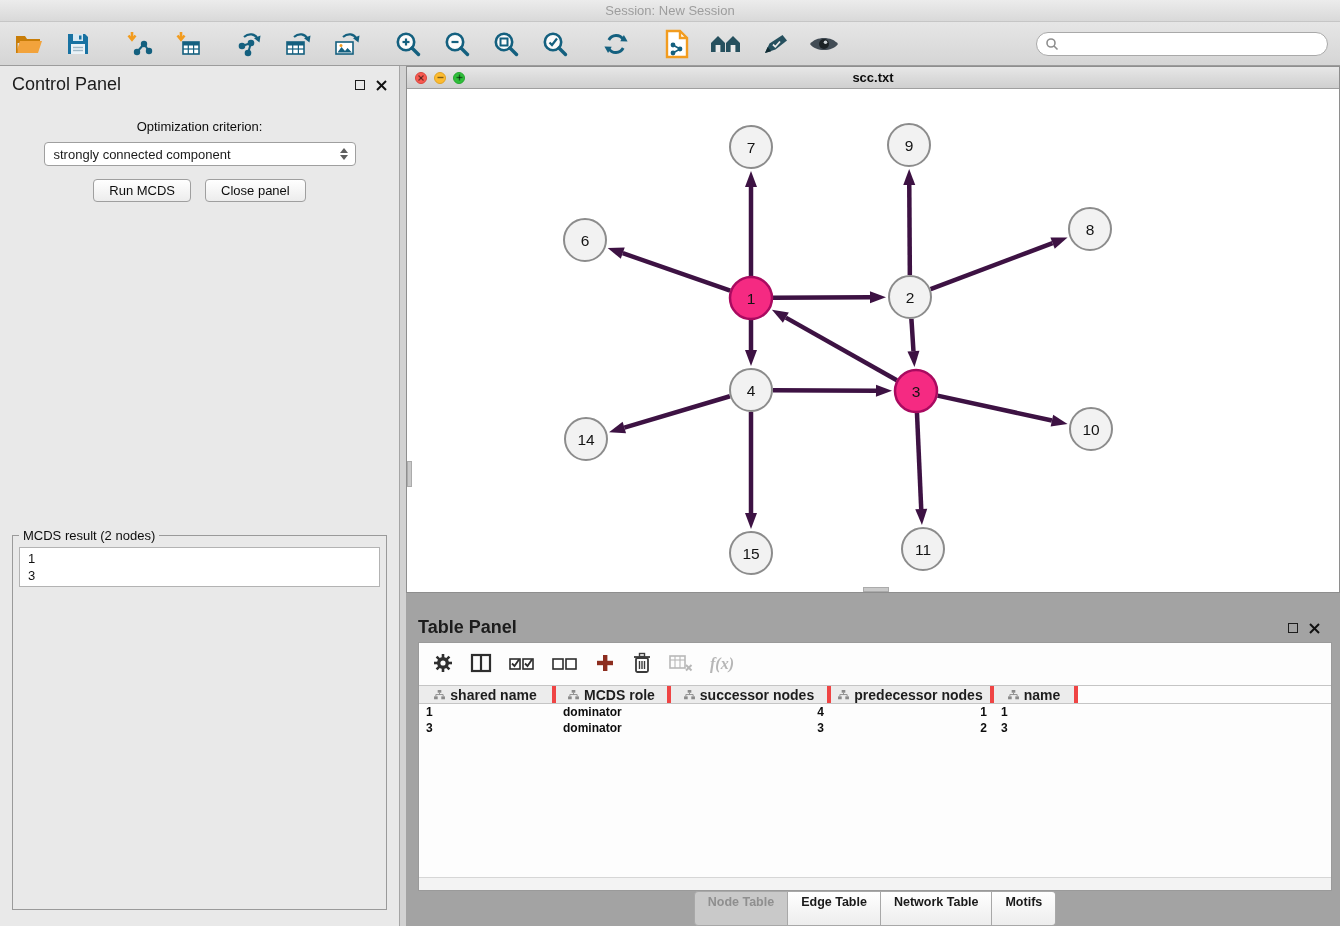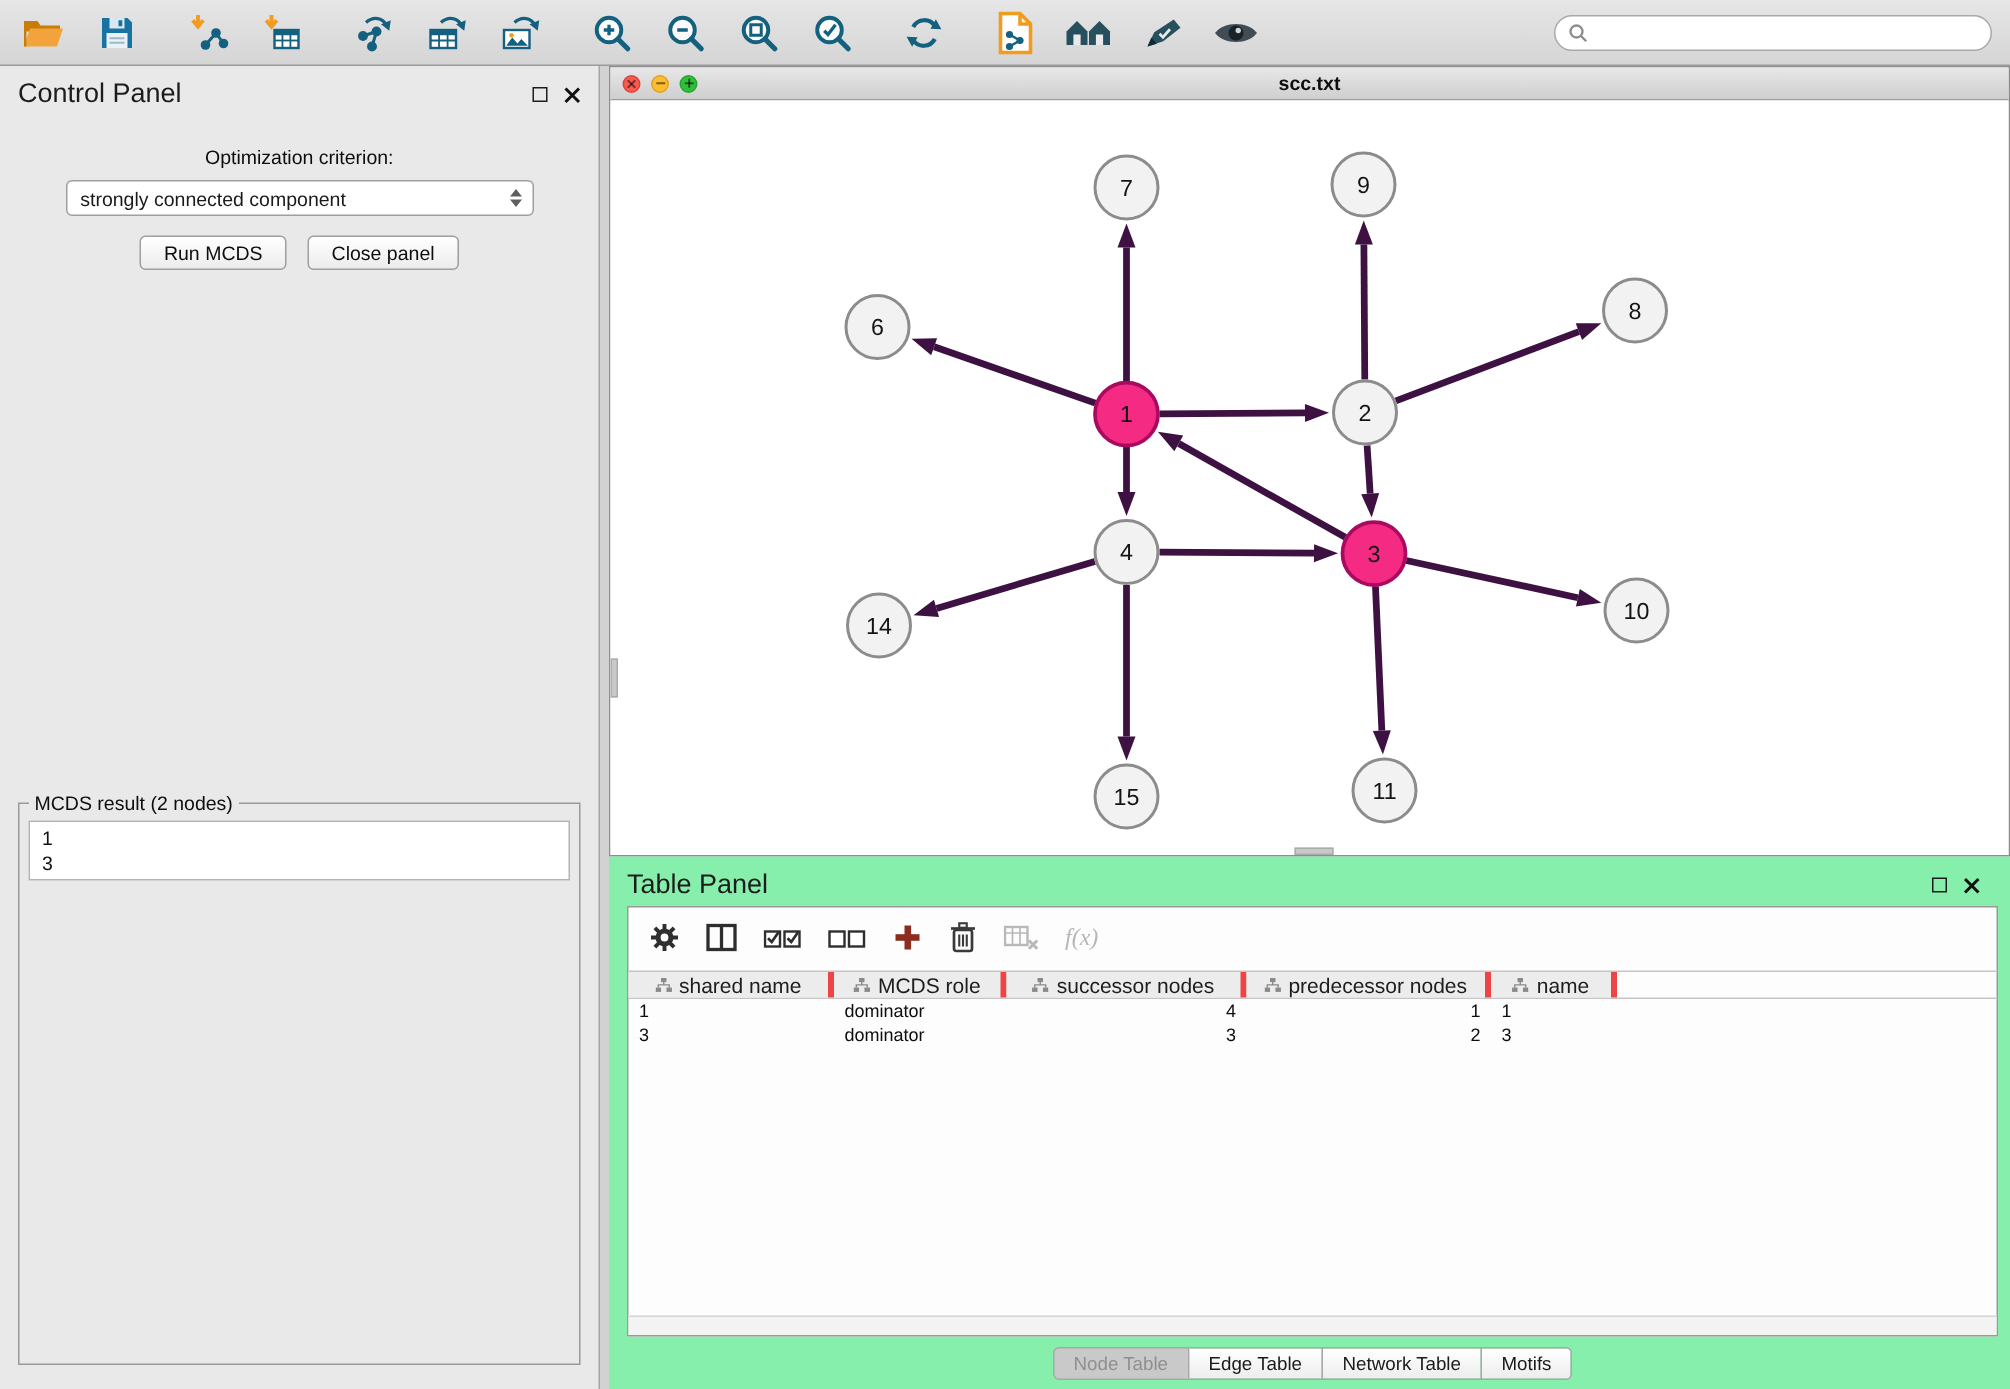--- a/index.html
+++ b/index.html
@@ -66,53 +66,56 @@
   .light { width:12px; height:12px; border-radius:50%; display:flex; align-items:center; justify-content:center; }
   .light.red { background:#f85a51; border:1px solid #d9453e; }
   .light.yellow { background:#fdbb2f; border:1px solid #dfa325; }
   .light.green { background:#2fbf3a; border:1px solid #26a630; }
   .net-title { position:absolute; left:0; right:0; text-align:center; font-size:13px; font-weight:bold; color:#0d0d0d; }
   .net-canvas { flex:1; position:relative; background:#fff; overflow:hidden; }
   .v-handle { position:absolute; left:0; top:372px; width:5px; height:26px; background:#c9c9c9; border:1px solid #ababab; }
   .h-handle { position:absolute; left:456px; bottom:0; width:26px; height:5px; background:#c9c9c9; border:1px solid #ababab; }
 
   
-  .table-panel { flex:1; display:flex; flex-direction:column; background:#86efac; padding:0 8px 0 12px; min-height:0; }
+  .table-panel { flex:1; display:flex; flex-direction:column; background:#a3a3a3; padding:16px 8px 0 12px; min-height:0;font-weight:bold; }
   .table-content { background:#fdfdfd; border:1px solid #9a9a9a; flex:1; display:flex; flex-direction:column; min-height:0; margin-top:2px; }
   .table-toolbar { height:42px; display:flex; align-items:center; gap:17px; padding:0 14px; flex:none; }
   .fx-label { font-size:16px; font-style:italic; font-family:"Liberation Serif", serif; color:#b6b6b6; }
   .thead { display:flex; height:19px; border-top:1px solid #c5c5c5; border-bottom:1px solid #c5c5c5; flex:none; }
   .th { background:#ececec; border-right:4px solid #ef4444; display:flex; align-items:center; justify-content:center;
     gap:5px; font-size:14px; color:#1d1d1d; flex:none; }
   .tbody { flex:1; overflow:hidden; }
   .tr { display:flex; height:16px; align-items:center; }
   .td { font-size:12px; padding:0 7px; color:#0d0d0d; flex:none; }
   .td.align-right { text-align:right; }
   .td.align-left { text-align:left; }
   .hscroll { height:13px; border-top:1px solid #d6d6d6; background:#f3f3f3; flex:none; }
-  .table-tabs { height:35px; display:flex; align-items:center; justify-content:center; flex:none; }
+  .table-tabs { height:35px; display:flex; justify-content:center; flex:none; }
   .tp-tab { font-size:12.5px; padding:3px 13px; background:linear-gradient(#ffffff,#ededed); border:1px solid #a8a8a8;
     border-left:none; color:#1a1a1a; }
   .tp-tab:first-child { border-left:1px solid #a8a8a8; border-radius:4px 0 0 4px; }
   .tp-tab:last-child { border-radius:0 4px 4px 0; }
   .tp-tab.active { background:#c9c9c9; color:#8f8f8f; }
 
   
   .statusbar { height:32px; background:#e4e4e4; border-top:1px solid #aeaeae; display:flex; align-items:center; padding:0 8px; flex:none; }
   .status-left-btn { width:26px; height:22px; border:1px solid #a5a5a5; border-radius:3px;
     background:linear-gradient(#ffffff,#ececec); display:flex; align-items:center; justify-content:center; }
   .memory-btn { margin-left:auto; height:22px; border:1px solid #a5a5a5; border-radius:4px;
     background:linear-gradient(#ffffff,#ececec); display:flex; align-items:center; gap:6px; padding:0 10px; font-size:12px; color:#111; }
   .memory-dot { width:11px; height:11px; border-radius:50%; background:#35c13e; border:1px solid #28a831; }
 </style>
 </head>
 <body>
 
 <div class="app">
 
+  <div class="mac-titlebar">
+    <span>Session: New Session</span>
+  </div>
 
   <div class="toolbar">
     <div class="tb-group">
       <span class="tb-btn">
         <svg width="30" height="26" viewBox="0 0 30 26">
           <path d="M2 5 h9 l2 3 h13 v4 H2 z" fill="#c87d08"></path>
           <path d="M2 22 L6 10 h22 l-4 12 z" fill="#f2a33c"></path>
           <rect x="2" y="5" width="1.6" height="17" fill="#c87d08"></rect>
         </svg>
       </span>

